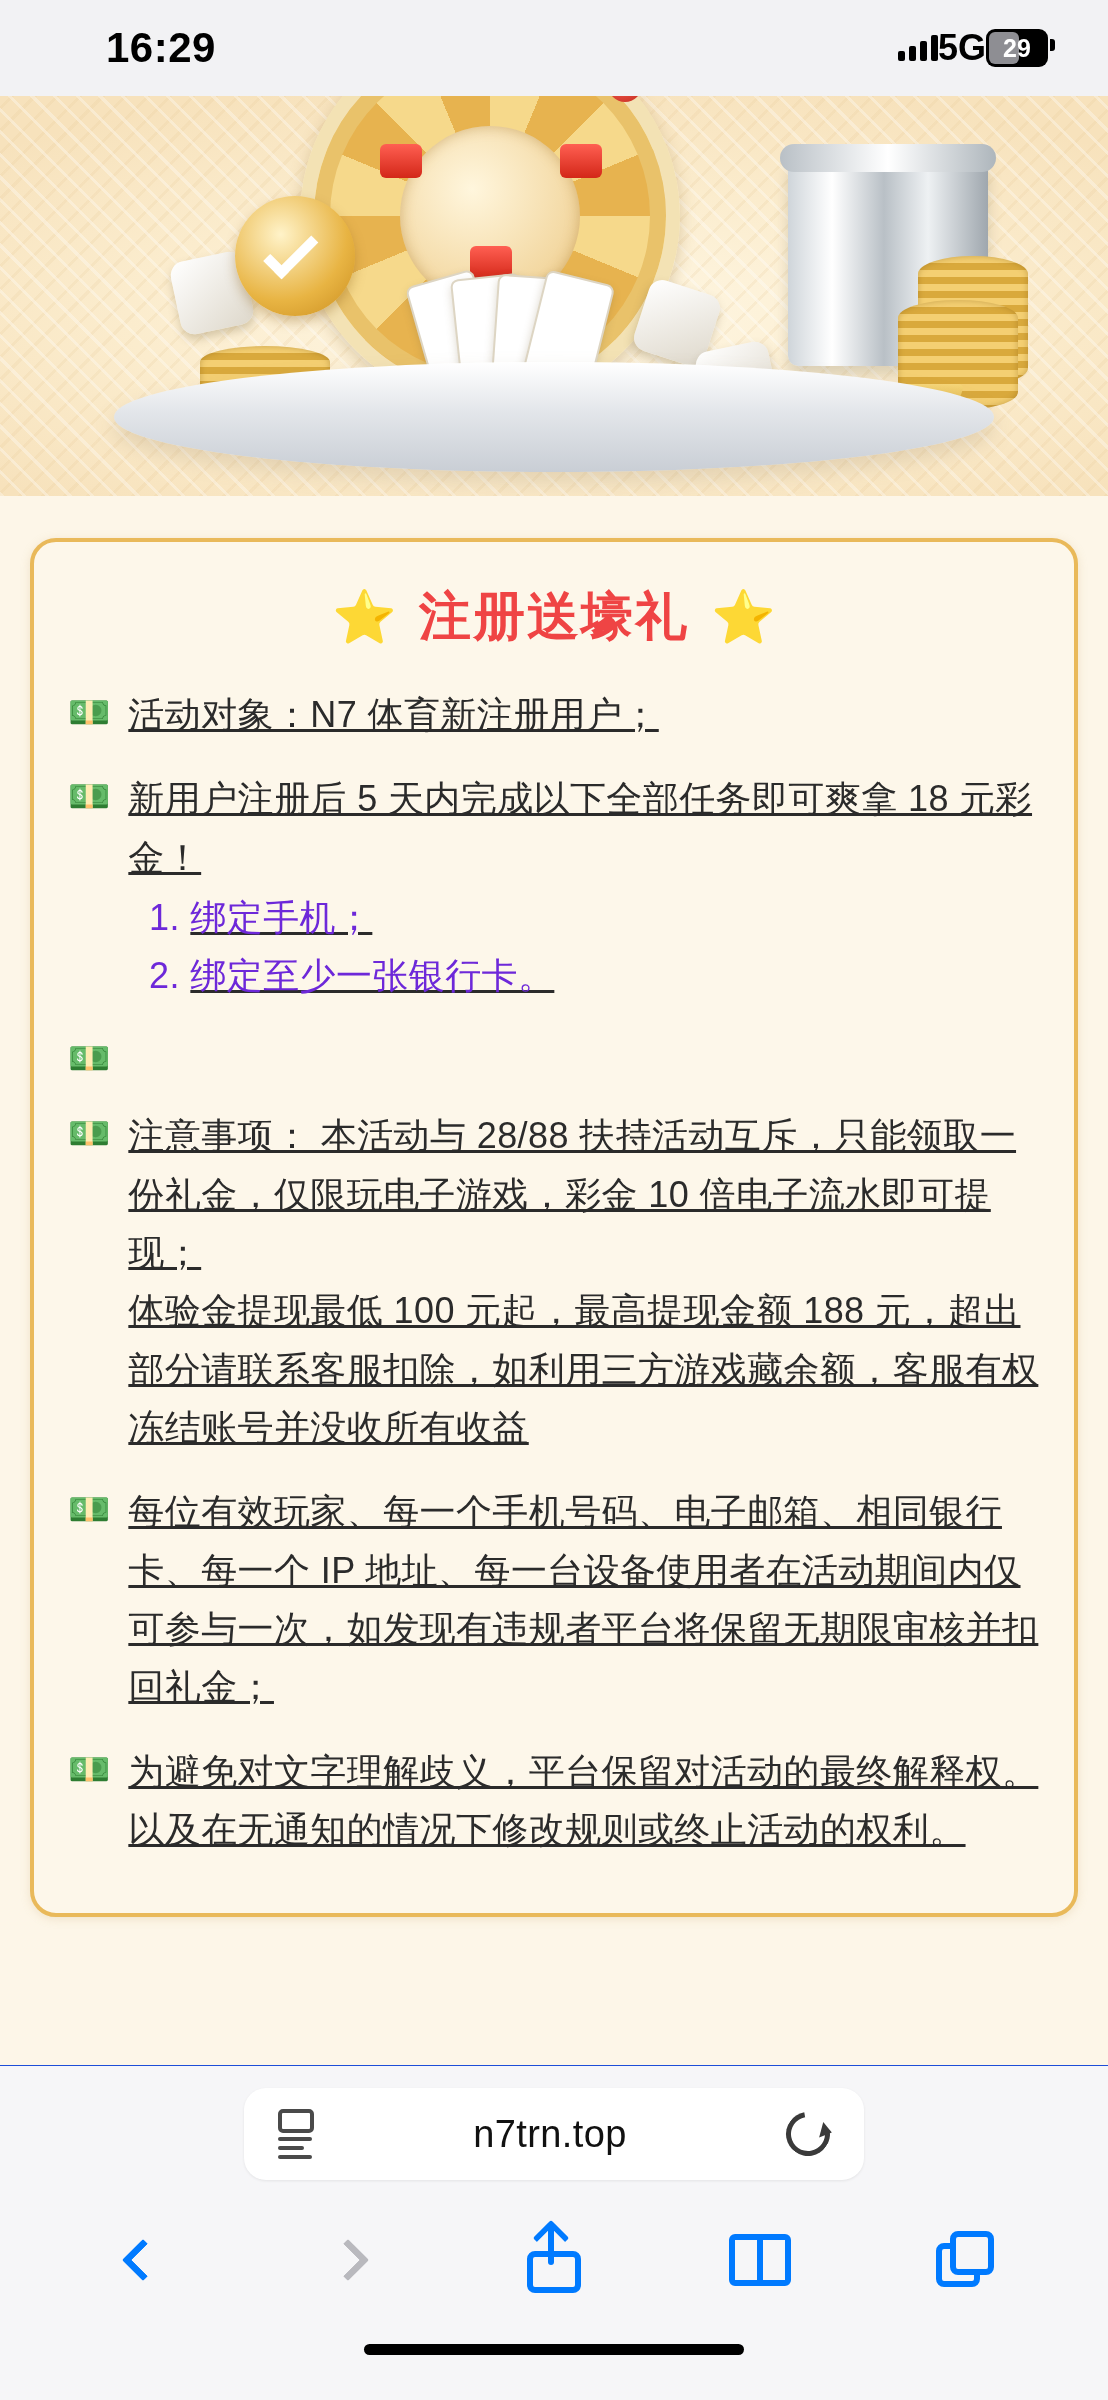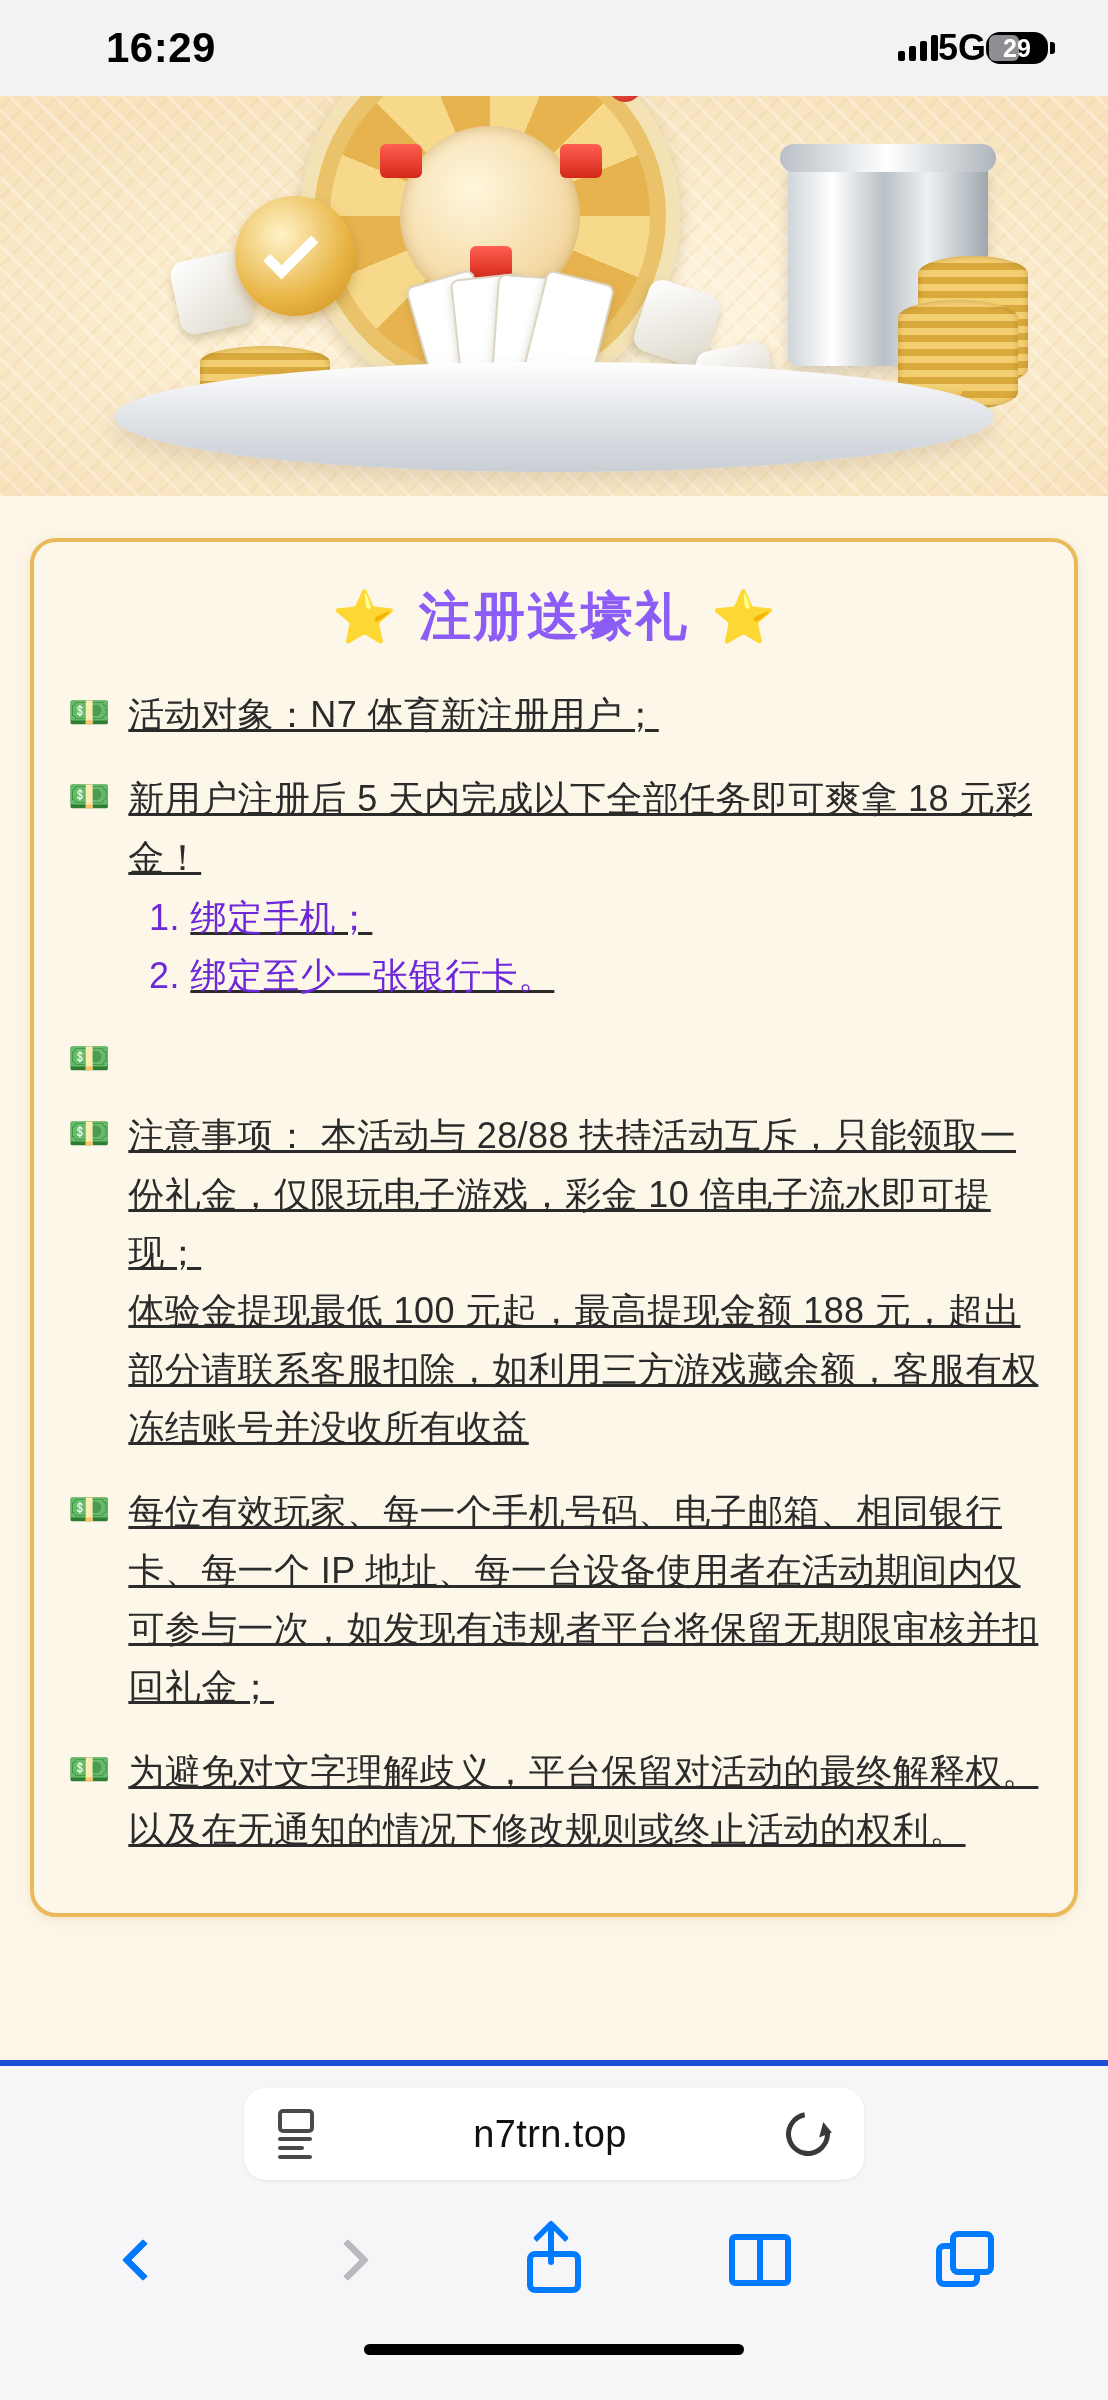--- a/index.html
+++ b/index.html
@@ -57,22 +57,22 @@
   .signal-bars i:nth-child(3) { height: 20px; }
   .signal-bars i:nth-child(4) { height: 26px; }
   .net-label {
     font-size: 36px;
     font-weight: 600;
     color: #000;
   }
   .battery {
     position: relative;
     width: 62px;
-    height: 32px;
-    border-radius: 14px;
+    height: 38px;
+    border-radius: 9px;
     background: #000;
     display: flex;
     align-items: center;
     justify-content: center;
   }
   .battery .fill {
     position: absolute;
     left: 3px; top: 3px; bottom: 3px;
     width: 30px;
     background: #8e8e93;
@@ -290,21 +290,21 @@
     gap: 22px;
     margin-bottom: 34px;
   }
   .card-title .star {
     font-size: 52px;
     line-height: 1;
   }
   .card-title h1 {
     font-size: 52px;
     font-weight: bold;
-    color: #8b5cf6;
+    color: #ef4444;
     letter-spacing: 2px;
     text-align: right;
   }
   .bullet-list { display: flex; flex-direction: column; gap: 26px; }
   .bullet {
     display: flex;
     gap: 18px;
     align-items: flex-start;
   }
   .bullet .icon {
@@ -333,21 +333,21 @@
   }
 
   
   .browser-bar {
     flex: 0 0 auto;
     background: #f6f6f8;
     padding: 22px 28px 10px;
     display: flex;
     align-items: center;
     justify-content: center;
-    border-top: 6px solid #1d4ed8;
+    border-top: 1px solid #1d4ed8;
   }
   .url-pill {
     width: 620px;
     height: 92px;
     border-radius: 22px;
     background: #ffffff;
     display: flex;
     align-items: center;
     justify-content: space-between;
     padding: 0 34px;

